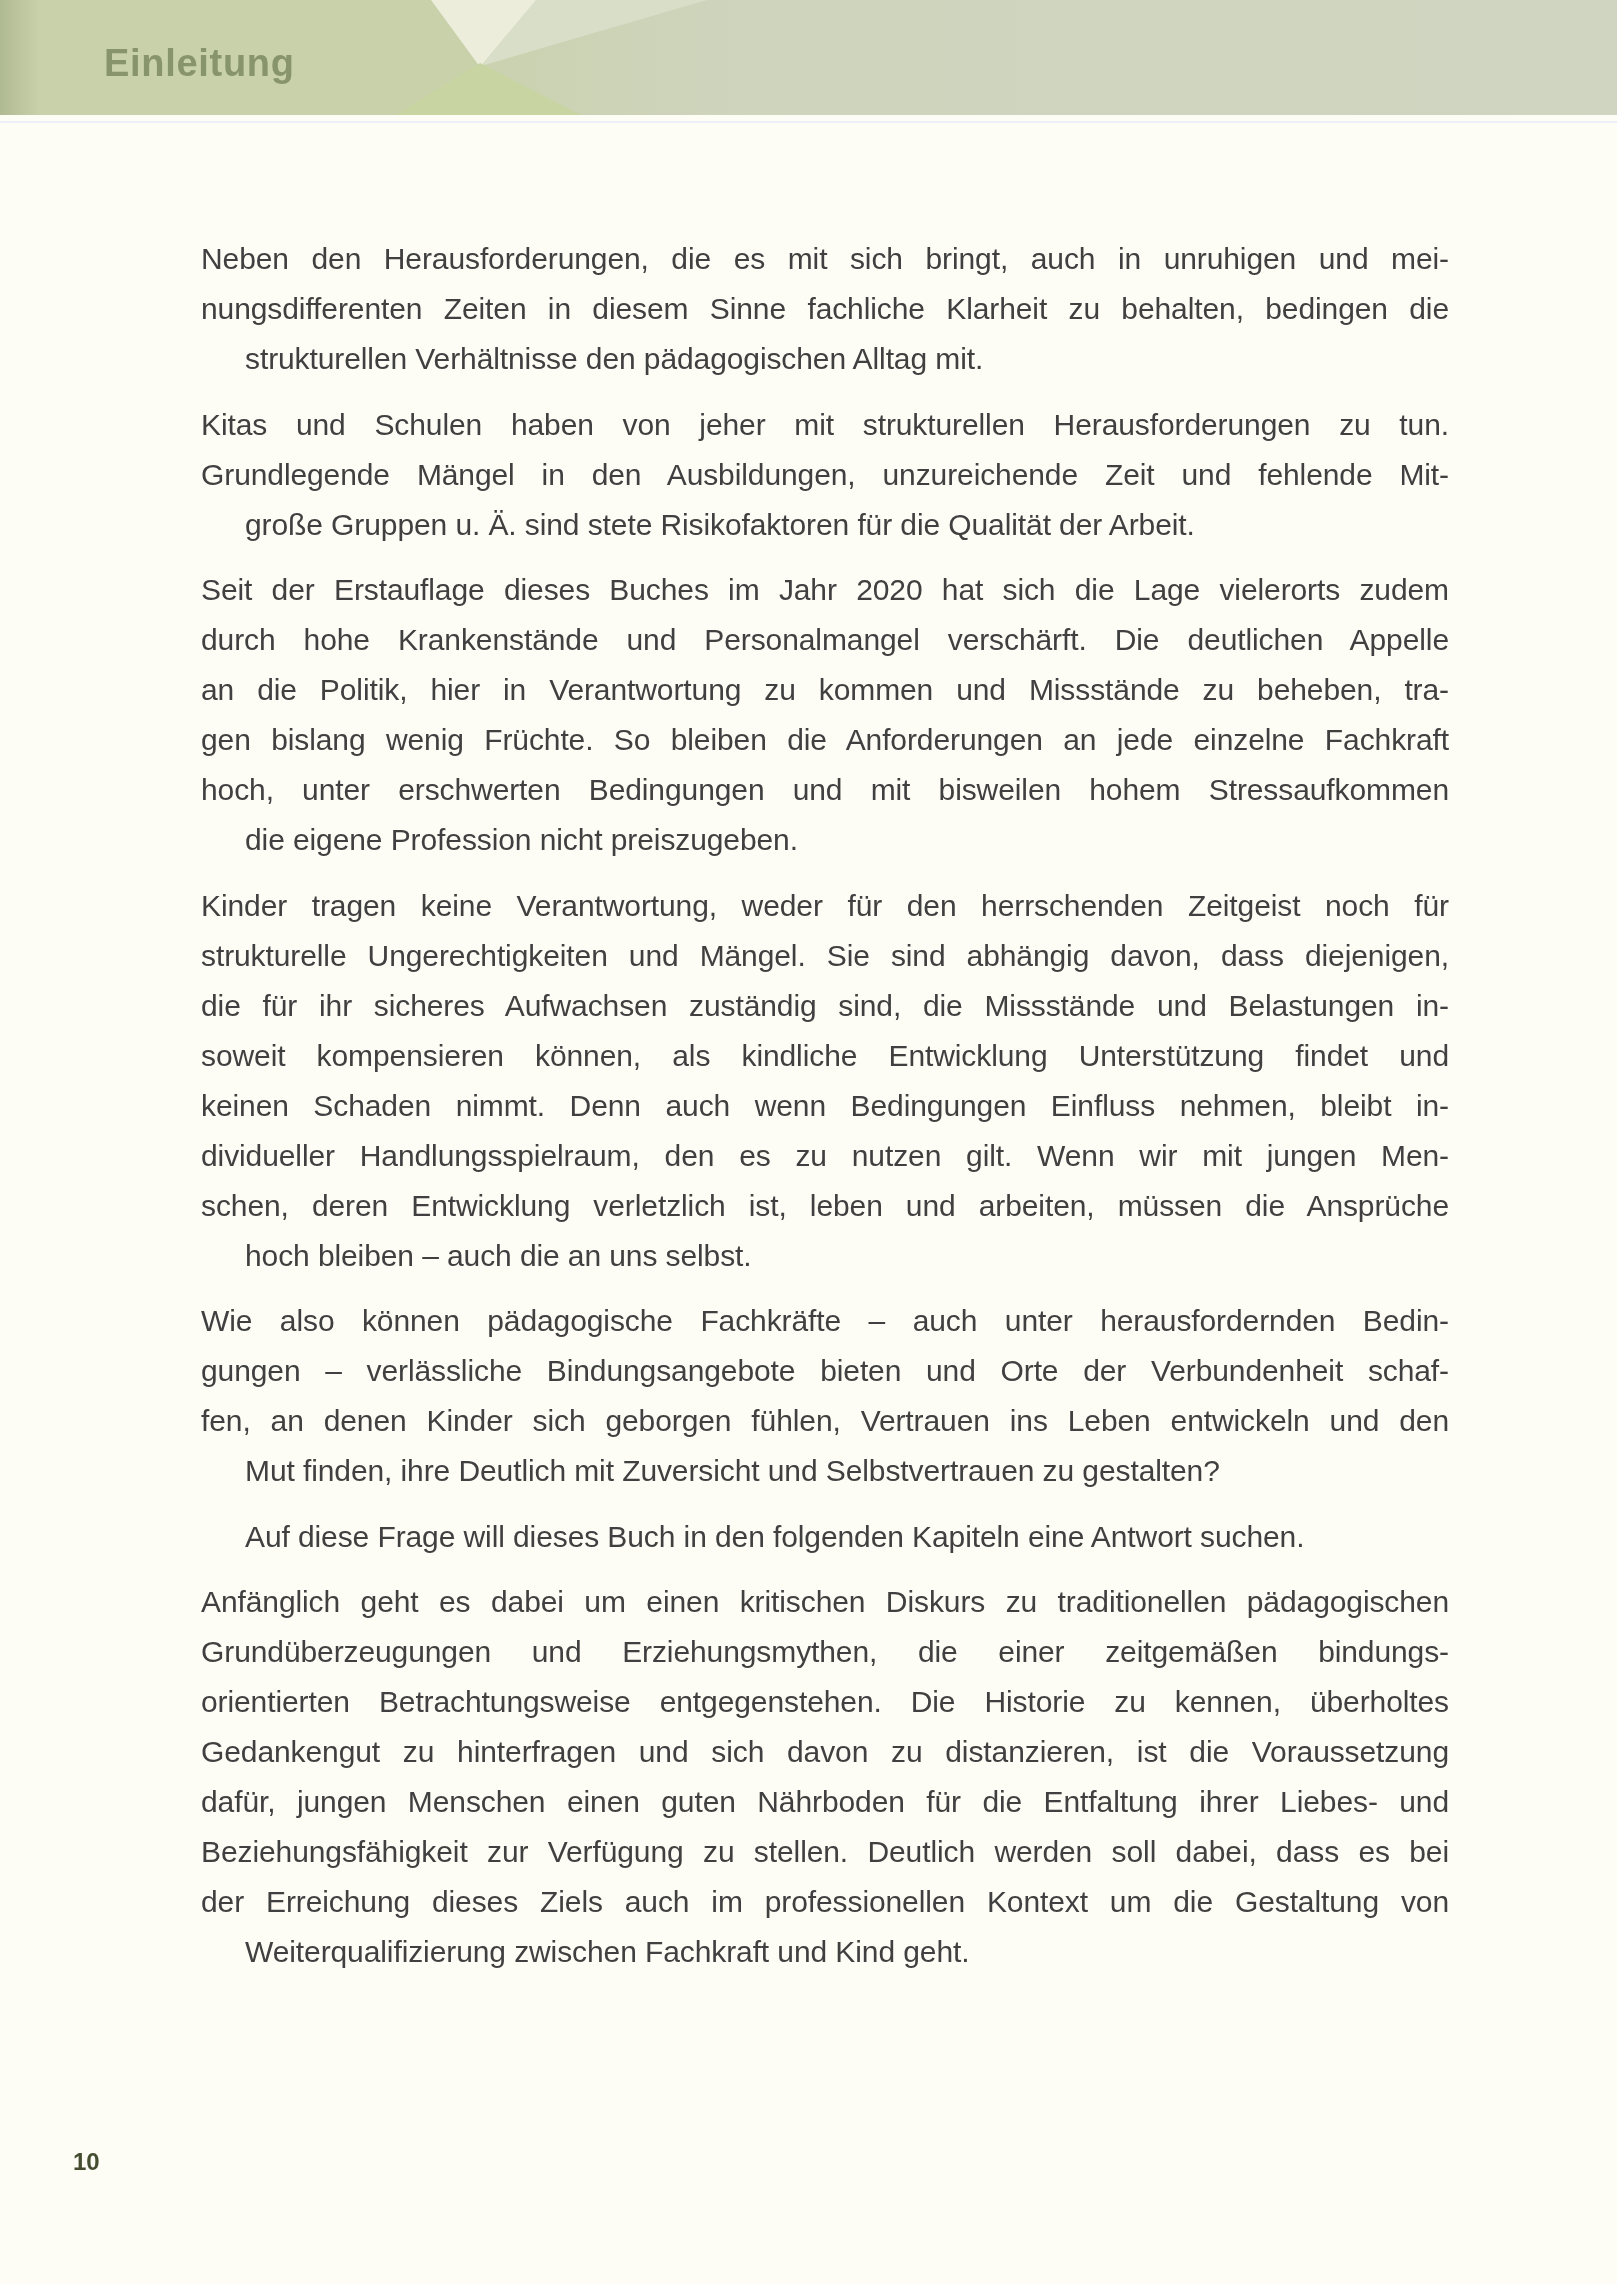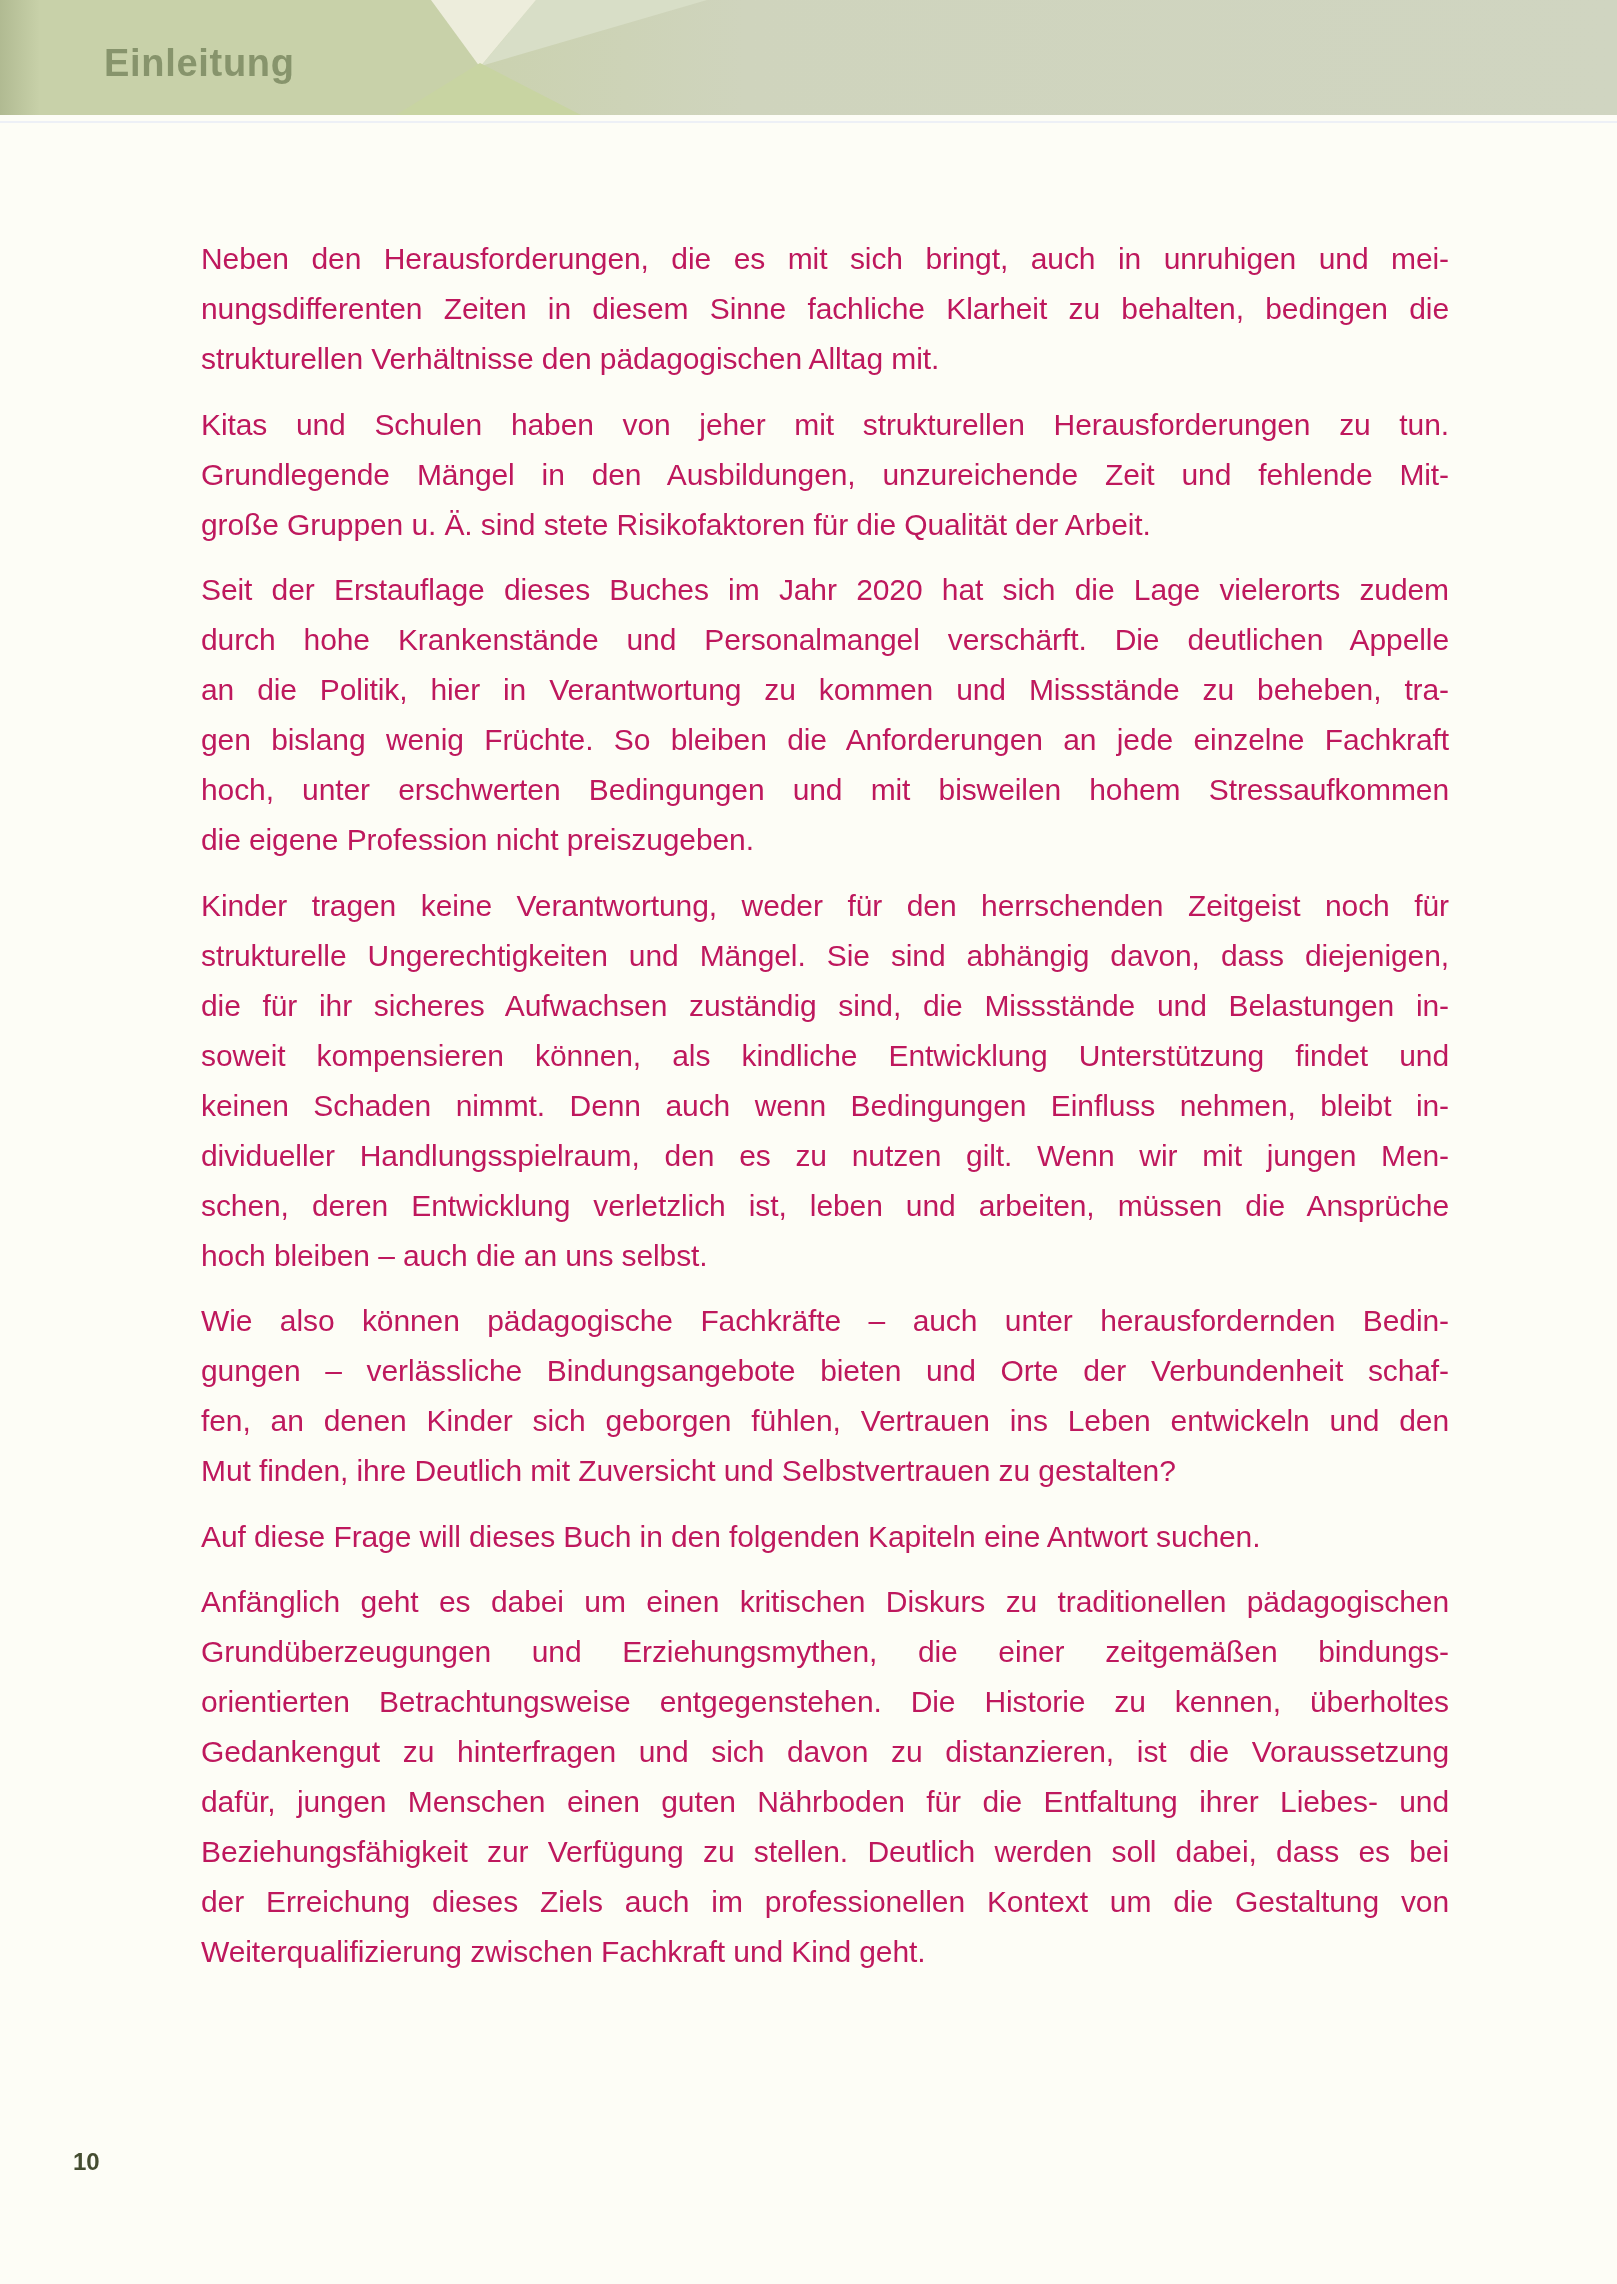--- a/index.html
+++ b/index.html
@@ -54,33 +54,33 @@
     position: absolute; left: 0; top: 121px;
     width: 1617px; height: 2px;
     background: #edf0f6;
   }
 
   
   .text-block {
     position: absolute;
     left: 201px; top: 234px;
     width: 1248px;
-    color: #be185d;
+    color: #404040;
     font-size: 30px;
     line-height: 50px;
     letter-spacing: -0.1px;
   }
   .para { margin: 0 0 15.5px 0; }
   .line {
     display: block;
     text-align: justify;
     text-align-last: justify;
     white-space: normal;
   }
-  .para .line:last-child { text-align-last: left; }
+  .para .line:last-child { text-align-last: left; margin-left: 44px; }
 
   
   .pagenum {
     position: absolute;
     left: 73px; top: 2148px;
     font-size: 24px; line-height: 1.2;
     font-weight: 700;
     color: #454d31;
   }
 </style>

